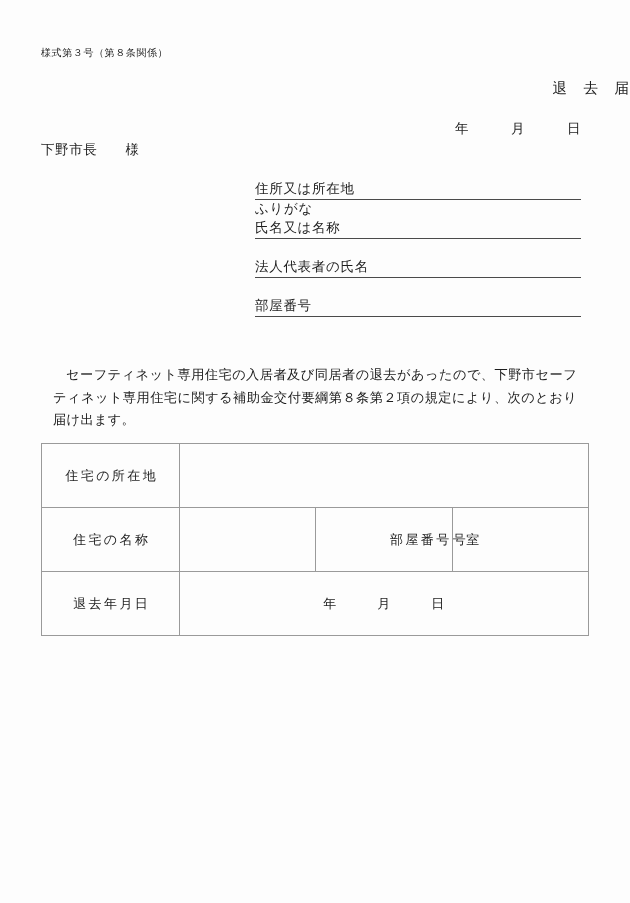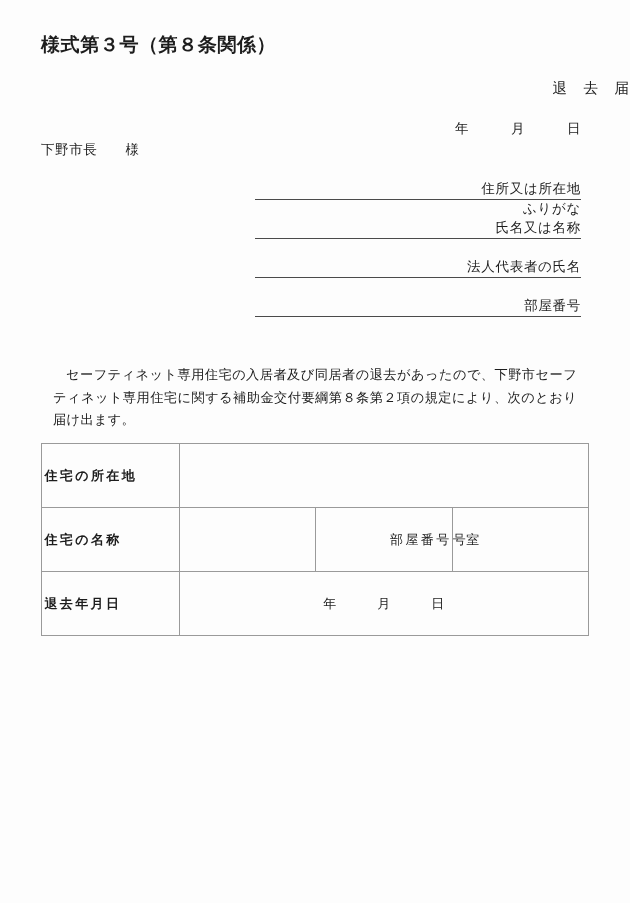--- a/index.html
+++ b/index.html
@@ -14,25 +14,24 @@
     background: #fdfdfd;
     font-family: "Liberation Serif", "DejaVu Serif", serif;
     color: #1d1d1d;
     overflow: hidden;
   }
 
   
   .form-number {
     position: absolute;
     left: 41px;
-    top: 32px;
-    font-size: 19px;
+    top: 46px;
+    font-size: 10px;
     letter-spacing: 0.6px;
     white-space: nowrap;
-    font-weight: bold;
   }
   .doc-title {
     position: absolute;
     left: 0;
     top: 79px;
     width: 630px;
     text-align: right;
     font-size: 14.5px;
     letter-spacing: 1px;
     white-space: pre;
@@ -53,21 +52,20 @@
     white-space: pre;
     letter-spacing: 0.6px;
   }
 
   
   .applicant-block {
     position: absolute;
     left: 255px;
     top: 180px;
     width: 326px;
-    text-align: right;
   }
   .field-row {
     position: relative;
     height: 19px;
     font-size: 13.5px;
     letter-spacing: 0.7px;
     white-space: nowrap;
   }
   .field-row.ruled {
     border-bottom: 1px solid #4a4a4a;
@@ -110,25 +108,24 @@
   }
   .form-table td {
     border: 1px solid #9a9a9a;
     font-size: 13px;
     padding: 0;
     vertical-align: middle;
   }
   .label-cell {
     width: 137px;
     height: 63px;
-    text-align: left;
+    text-align: center;
     letter-spacing: 2.4px;
     text-indent: 2.4px;
     white-space: nowrap;
-    font-weight: bold;
   }
   .value-cell {
     height: 63px;
   }
   .room-label-cell {
     width: 78px;
     text-align: right;
     letter-spacing: 2.4px;
     text-indent: 2.4px;
     white-space: nowrap;

